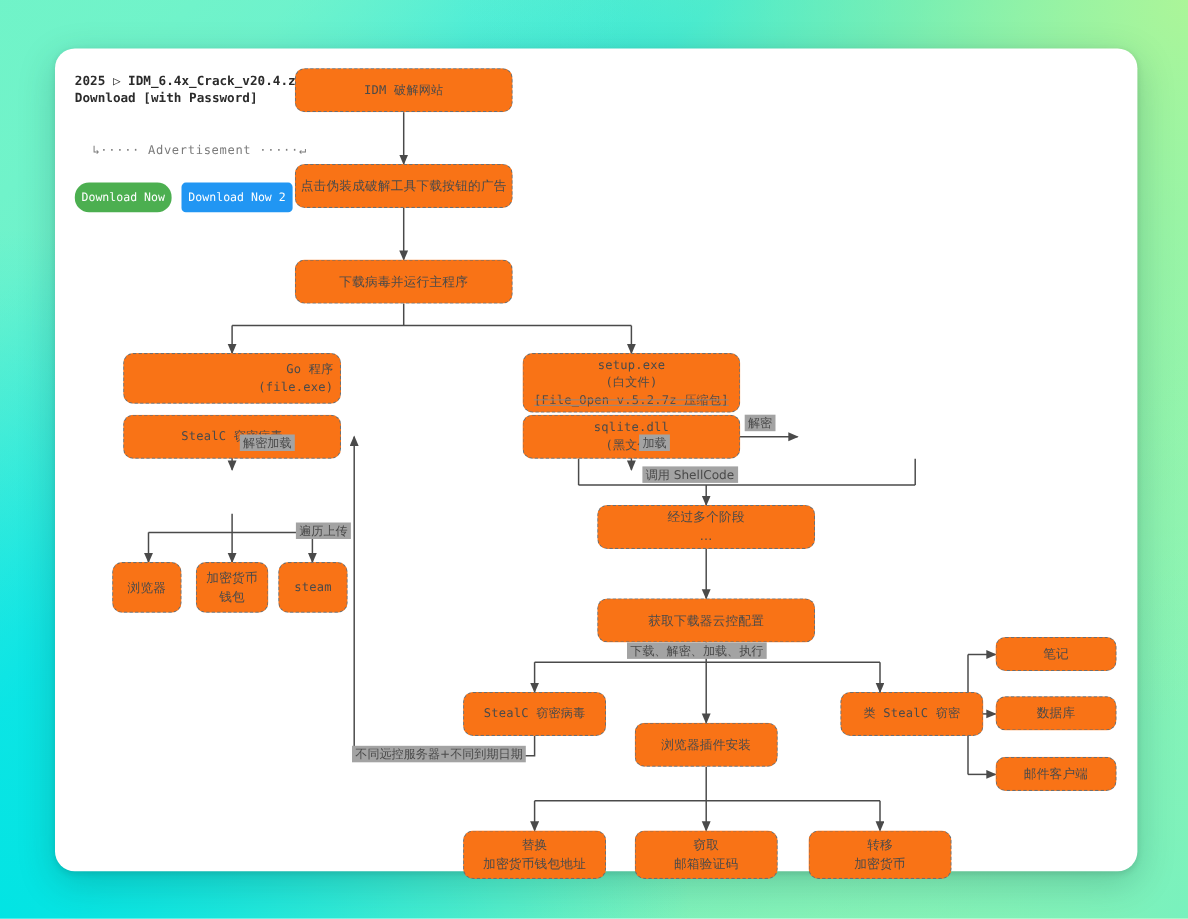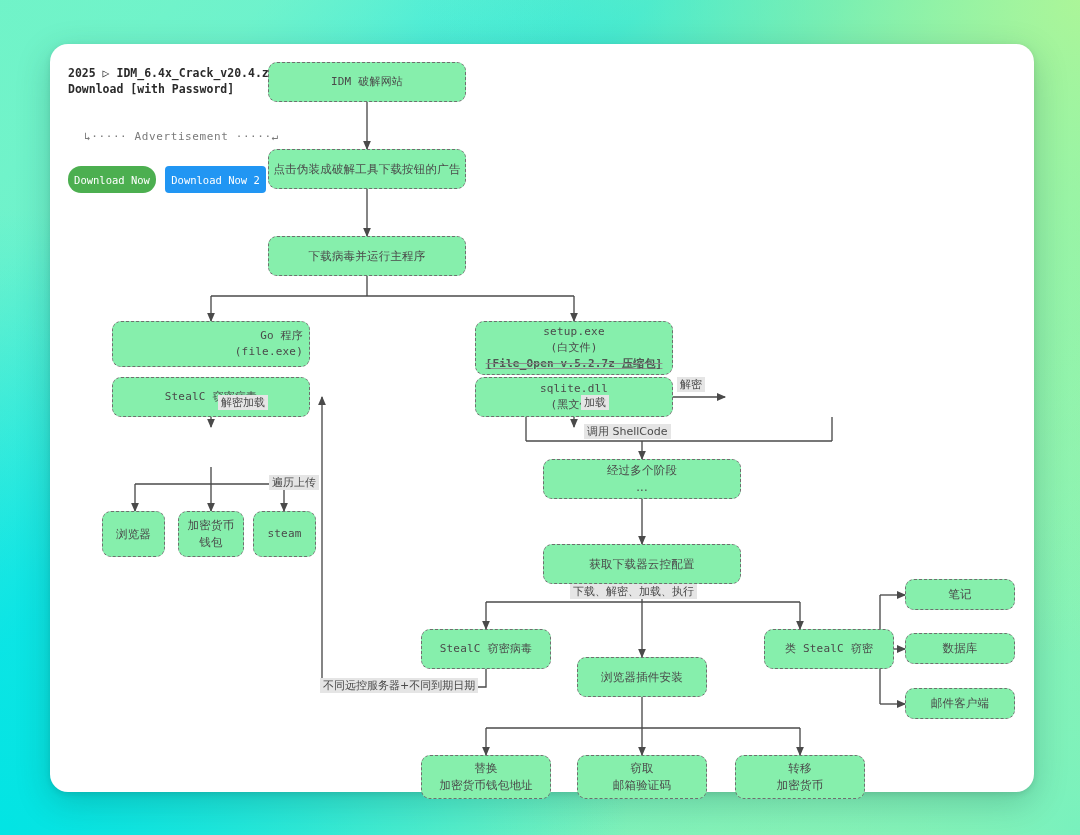--- a/index.html
+++ b/index.html
@@ -36,33 +36,33 @@
     box-shadow:0 10px 34px rgba(0,60,50,.22), 0 2px 6px rgba(0,0,0,.10);
   }
 
   #stage { position:absolute; inset:0; }
 
   
   .node {
     position:absolute;
     border:1.4px dashed #6f6f6f;
     border-radius:9px;
-    background:#86efac;
+    background:#f97316;
     color:#4a4a4a;
     display:flex; flex-direction:column;
     align-items:center; justify-content:center;
     text-align:center;
     font-size:11.5px;
     line-height:1.45;
     letter-spacing:.2px;
     padding:3px 6px;
   }
   .node .ln { display:block; white-space:nowrap; }
   .node.mono .ln { font-family:"DejaVu Sans Mono", monospace; font-size:11px; }
-  .strike { text-decoration: line-through underline; text-decoration-color:#8a8a8a; opacity:.92; font-family:"DejaVu Sans Mono", monospace; font-size:10px;font-weight:bold;}
+  .strike { text-decoration: line-through underline; text-decoration-color:#8a8a8a; opacity:.92; font-family:"DejaVu Sans Mono", monospace; font-size:10px;}
 
   
   .hdr-text {
     position:absolute;
     font-family:"DejaVu Sans Mono", monospace;
     font-size:11.5px; font-weight:bold; color:#2b2b2b;
     line-height:1.6; white-space:nowrap;
   }
   .ad-label {
     position:absolute;
@@ -79,21 +79,21 @@
     cursor:pointer;
     white-space:nowrap;
   }
 
   
   svg.wires { position:absolute; inset:0; width:100%; height:100%; overflow:visible; }
   .edge { stroke:#4a4a4a; stroke-width:1.35; fill:none; }
   .edge-lbl {
     position:absolute;
     font-size:11px; color:#4a4a4a;
-    background:#e5e5e5; padding:0 3px;
+    background:#a3a3a3; padding:0 3px;
     white-space:nowrap;
   }
 </style>
 </head>
 <body>
 
 <div id="bg-tint"></div>
 
 <div id="card">
   <div id="stage">

